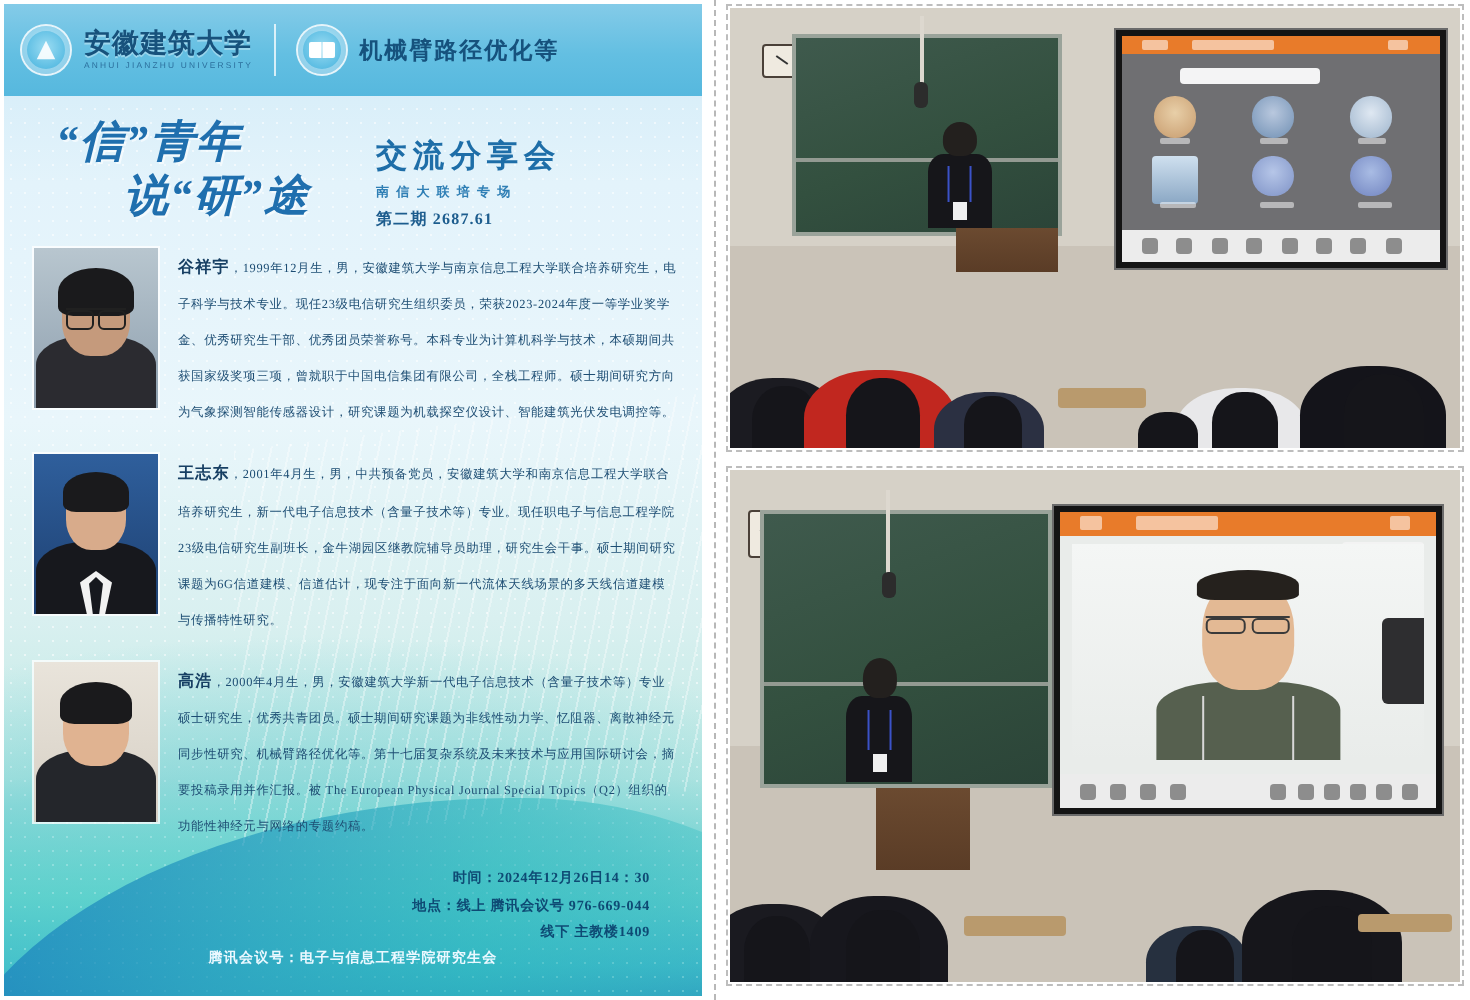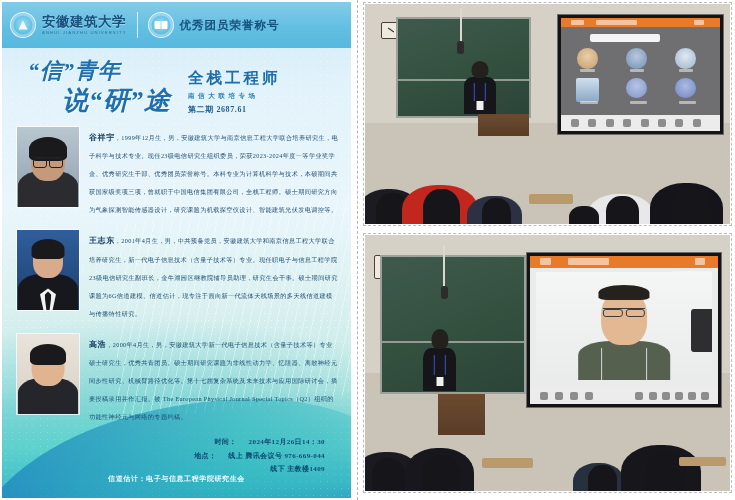--- a/index.html
+++ b/index.html
@@ -90,21 +90,21 @@
 
   
   .title-block { position: relative; z-index: 4; padding: 8px 12px 2px 26px; display:flex; align-items:flex-start; }
   .title-left { position: relative; width: 152px; }
   .t-line1 {
     font-size: 22px; font-weight: 700; color:#1f6fae; letter-spacing:1px;
     font-family:"Liberation Serif", serif; font-style: italic;
     text-shadow: 1px 1px 0 rgba(255,255,255,.6);
   }
   .t-line2 {
-    font-size: 26px; font-weight: 700; color:#1f6fae; letter-spacing:1px;
+    font-size: 22px; font-weight: 700; color:#1f6fae; letter-spacing:1px;
     font-family:"Liberation Serif", serif; font-style: italic; margin-left: 34px; margin-top:-3px;
     text-shadow: 1px 1px 0 rgba(255,255,255,.6);
   }
   .title-right { margin-left: 8px; padding-top: 12px; }
   .t-sub1 { font-size: 15.5px; font-weight:700; color:#1e6ea8; letter-spacing: 3px; }
   .t-sub2 { font-size: 6.5px; color:#2f7fb5; letter-spacing: 3.6px; margin-top: 3px; font-weight:700;}
   .t-sub3 { font-size: 8px; color:#1d5d8e; letter-spacing: .6px; margin-top: 3px; font-weight:700;}
 
   
   .speakers { position: relative; z-index: 4; padding: 6px 12px 0 14px; }
@@ -170,21 +170,21 @@
     font-family:"Liberation Serif", serif;
   }
 
   
   .info-block {
     position:relative; z-index:5;
     margin: 2px 16px 0 0; padding-right: 10px;
     text-align: right;
   }
   .info-row { font-size: 7px; color:#0e4a74; font-weight:700; line-height:1.9; letter-spacing:.4px; }
-  .info-row .lbl { margin-right: 12px; }
+  .info-row .lbl { margin-right: 0; }
 
   .poster-footer {
     position:absolute; left:0; right:0; bottom: 14px; z-index:6;
     text-align:center;
     font-size: 7px; color:#eaf8ff; font-weight:700; letter-spacing:.6px;
   }
 
   
   .photo-col {
     width: 377px; height: 500px; position: relative;
@@ -292,30 +292,30 @@
       <div class="swoosh2"></div>
 
       <div class="poster-header">
         <div class="crest"></div>
         <div class="uni-name">
           <div class="uni-cn">安徽建筑大学</div>
           <div class="uni-en">ANHUI JIANZHU UNIVERSITY</div>
         </div>
         <div class="hdr-divider"></div>
         <div class="crest book"></div>
-        <div class="college-cn">优秀团员荣誉称号</div>
+        <div class="college-cn">机械臂路径优化等</div>
       </div>
 
       <div class="title-block">
         <div class="title-left">
           <div class="t-line1">“信”青年</div>
           <div class="t-line2">说“研”途</div>
         </div>
         <div class="title-right">
-          <div class="t-sub1">全栈工程师</div>
+          <div class="t-sub1">交流分享会</div>
           <div class="t-sub2">南信大联培专场</div>
           <div class="t-sub3">第二期 2687.61</div>
         </div>
       </div>
 
       <div class="speakers">
 
         <div class="speaker">
           <div class="portrait p1">
             <div class="bg"></div>
@@ -361,21 +361,21 @@
           <span class="lbl">时间：</span><span>2024年12月26日14：30</span>
         </div>
         <div class="info-row">
           <span class="lbl">地点：</span><span>线上 腾讯会议号 976-669-044</span>
         </div>
         <div class="info-row">
           <span>线下 主教楼1409</span>
         </div>
       </div>
 
-      <div class="poster-footer">信道估计：电子与信息工程学院研究生会</div>
+      <div class="poster-footer">腾讯会议号：电子与信息工程学院研究生会</div>
     </div>
   </div>
 
   <div class="photo-col">
 
     <div class="photo-card top">
       <div class="classroom">
         <div class="wall-upper"></div>
         <div class="wall-lower"></div>
         <div class="clock"></div>

